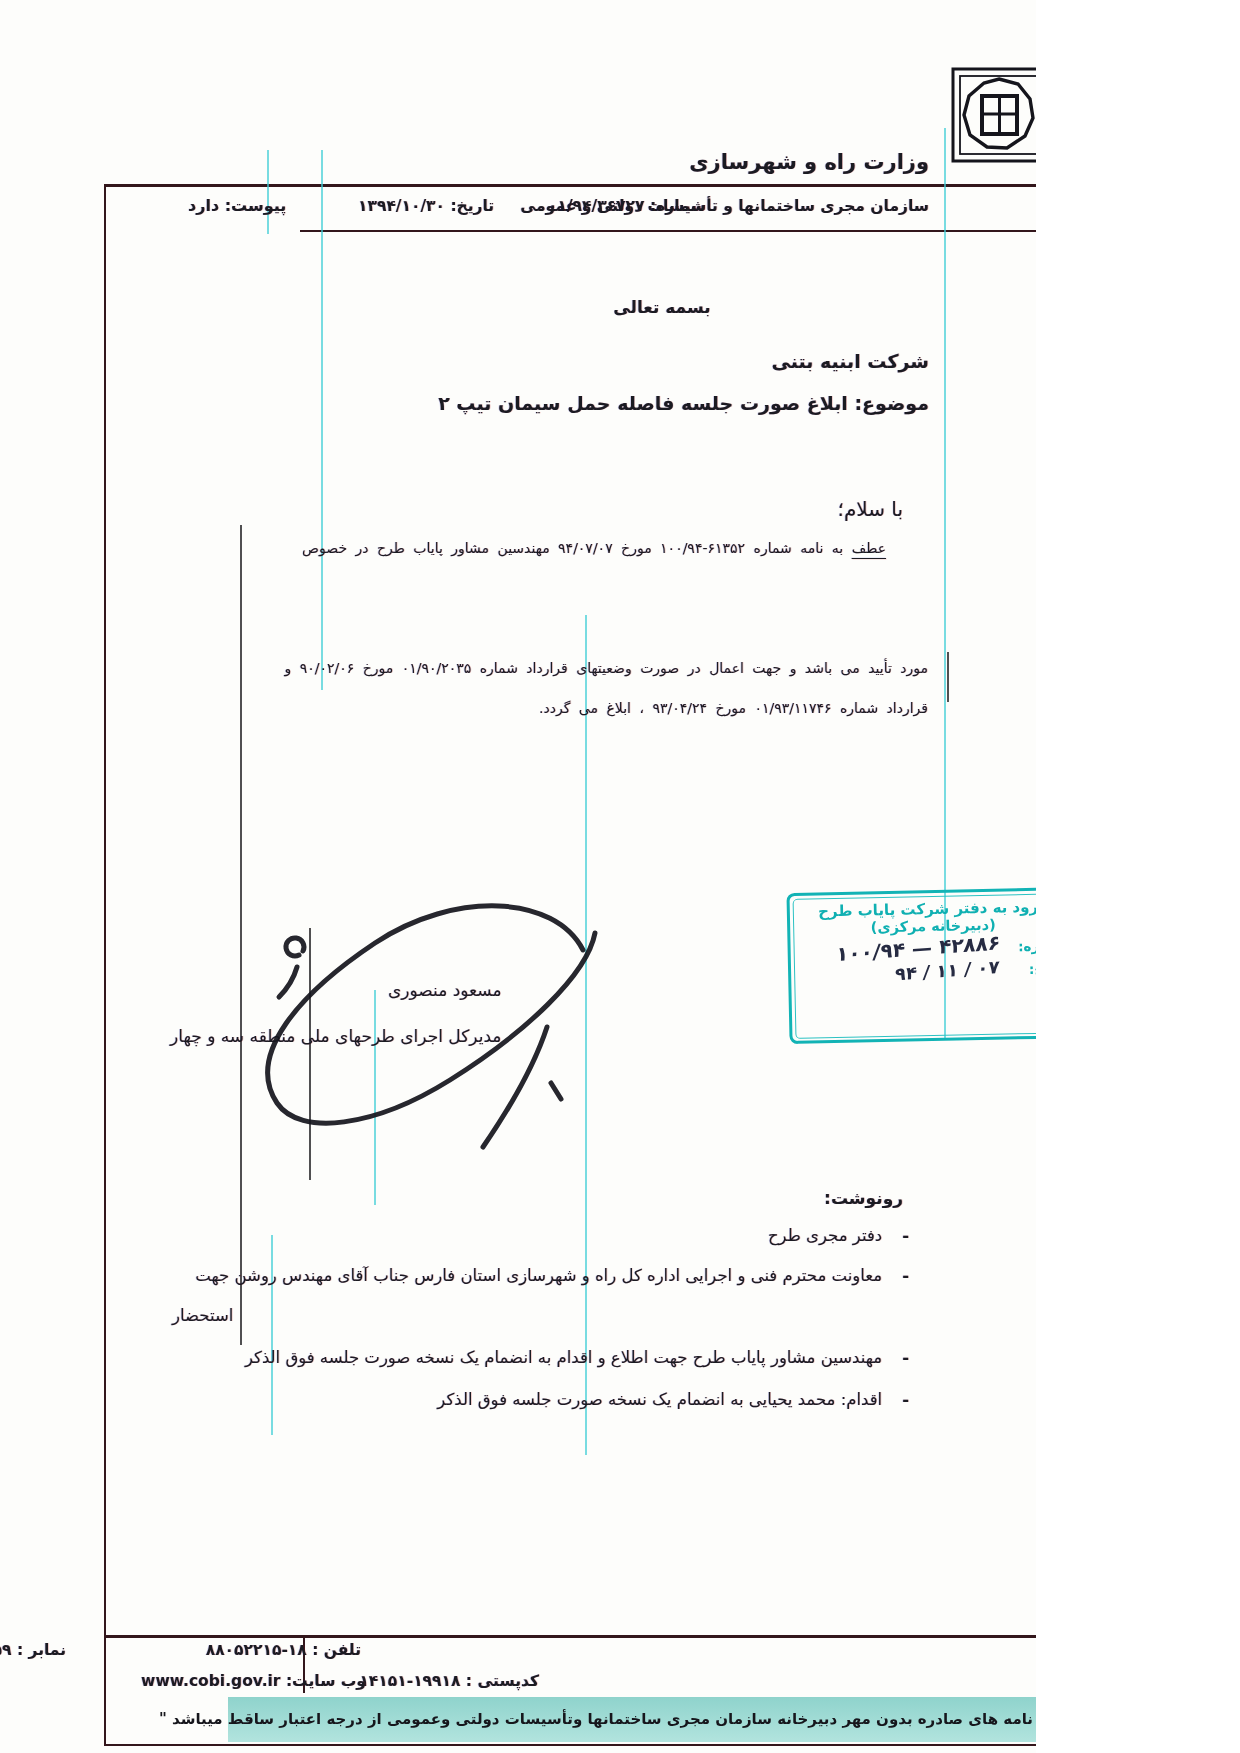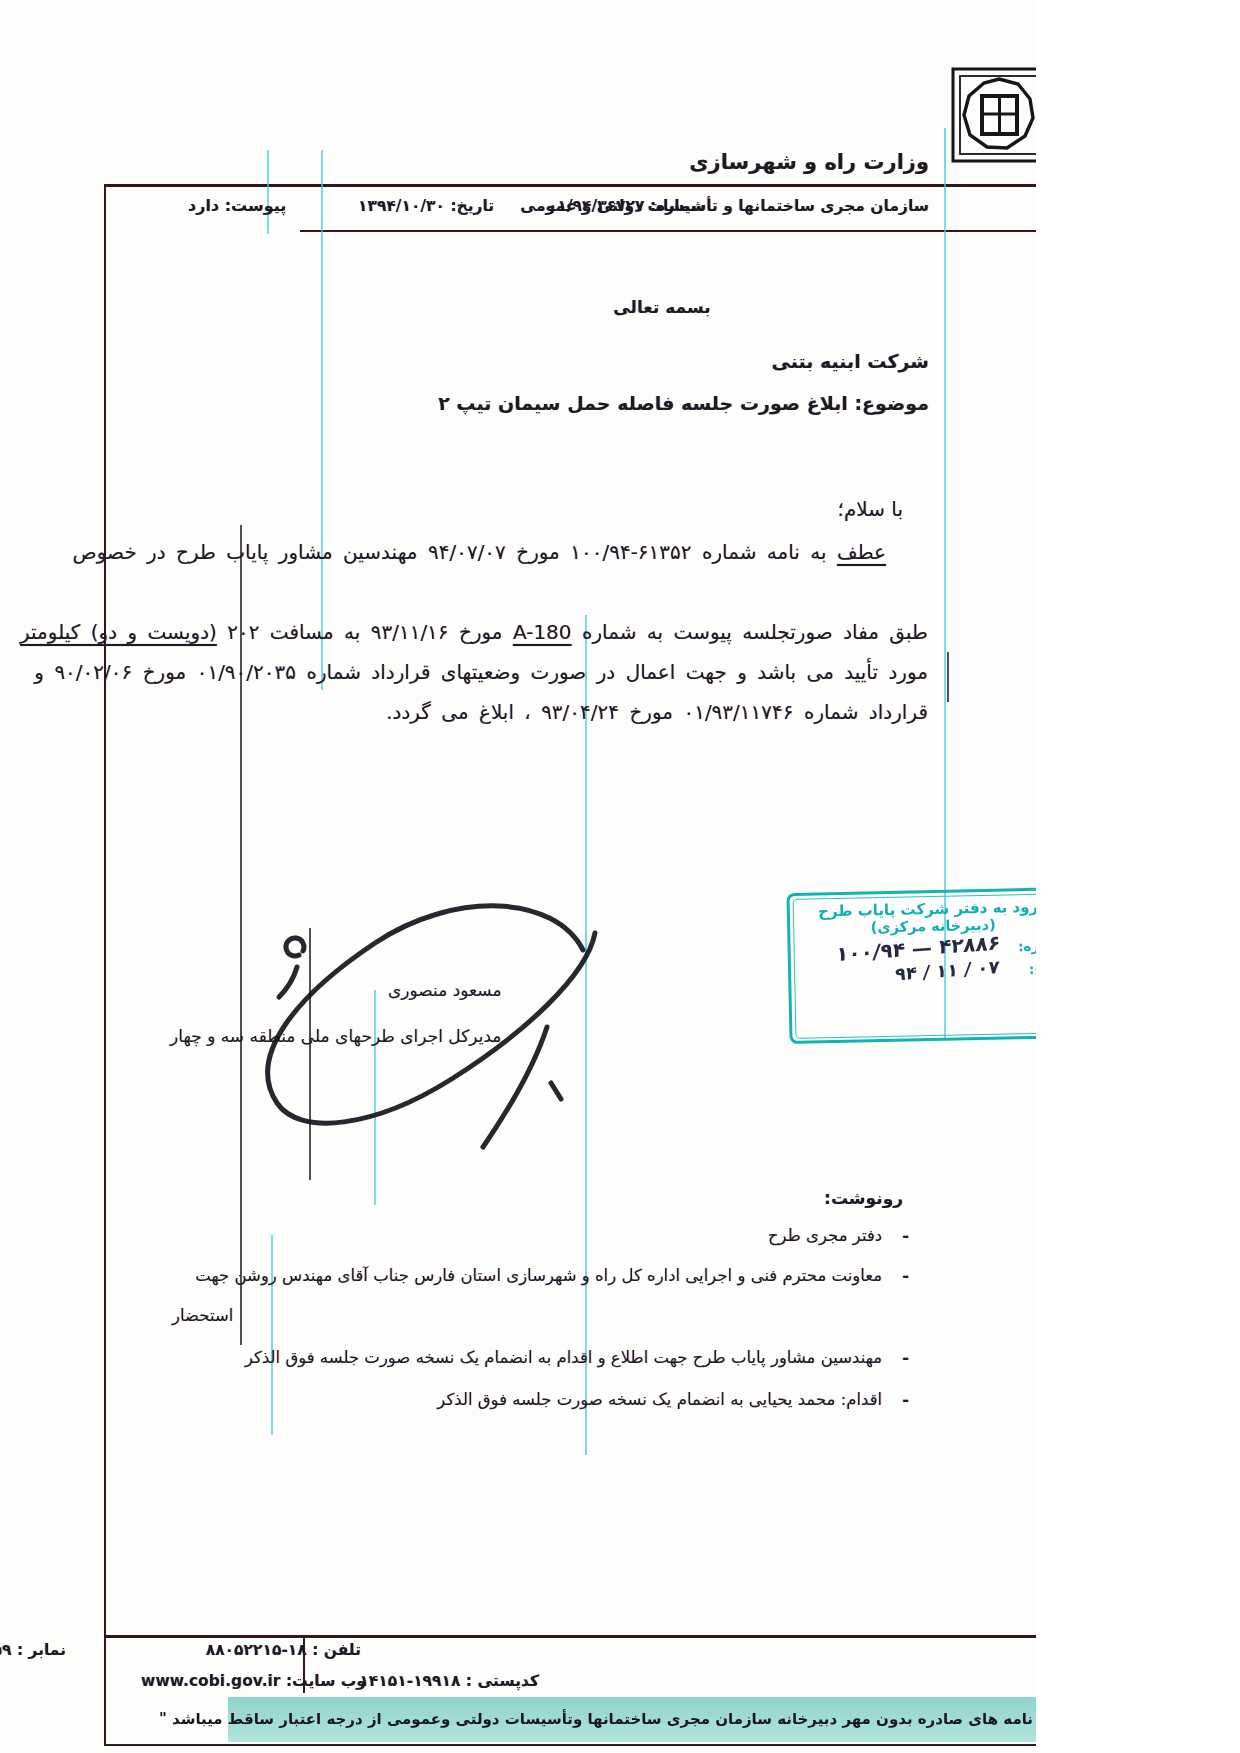--- a/index.html
+++ b/index.html
@@ -15,21 +15,21 @@
   .vline{ position:absolute; }
   .cyan{ width:2px; background:rgba(62,205,214,.7); }
   .blk{ width:2px; background:rgba(22,20,24,.75); }
   .hdr-ministry{ font-size:21px; font-weight:bold; }
   .hdr-org{ font-size:15.5px; font-weight:bold; }
   .hdr-field{ font-size:15.5px; font-weight:bold; white-space:nowrap; }
   .bismillah{ font-size:17px; font-weight:bold; text-align:center; width:140px; }
   .recipient,.subject{ font-size:19px; font-weight:bold; white-space:nowrap; }
   .salutation{ font-size:20px; }
   .body-line{
-    position:absolute; right:108px; font-size:20px; white-space:nowrap;
+    position:absolute; right:108px; font-size:14px; white-space:nowrap;
     word-spacing:4px; text-align:center;
   }
   .u{ text-decoration:underline; text-underline-offset:5px; }
   .bu{ font-weight:bold; text-decoration:underline; text-underline-offset:6px; }
   .latin{ direction:ltr; unicode-bidi:embed; }
   .stamp{
     position:absolute; left:788px; top:890px; width:286px; height:145px;
     border:3.5px solid #12b3b5; border-radius:8px; transform:rotate(-1.2deg);
     color:#10b0b2; text-align:center;
   }
@@ -114,23 +114,20 @@
   </div>
 
   <div class="abs bismillah scan" style="left:592px; top:297px;">بسمه تعالی</div>
   <div class="abs recipient scan" style="right:107px; top:350px;">شرکت ابنیه بتنی</div>
   <div class="abs subject scan" style="right:107px; top:392px;">موضوع: ابلاغ صورت جلسه فاصله حمل سیمان تیپ ۲</div>
   <div class="abs salutation scan" style="right:133px; top:497px;">با سلام؛</div>
 
   <div class="body-line scan" style="top:540px; right:150px;">
     <span class="u">عطف</span><span> به نامه شماره ۶۱۳۵۲-۱۰۰/۹۴ مورخ ۹۴/۰۷/۰۷ مهندسین مشاور پایاب طرح در خصوص</span>
   </div>
-  <div class="body-line scan" style="top:620px;">
-    <span>طبق  مفاد صورتجلسه پیوست به شماره </span><span class="u latin">A-180</span><span> مورخ ۹۳/۱۱/۱۶ به مسافت ۲۰۲ </span><span class="u">(دویست و دو) کیلومتر</span>
-  </div>
   <div class="body-line scan" style="top:660px;">مورد تأیید می باشد و جهت اعمال در صورت وضعیتهای قرارداد شماره ۰۱/۹۰/۲۰۳۵ مورخ ۹۰/۰۲/۰۶ و</div>
   <div class="body-line scan" style="top:700px;">قرارداد شماره ۰۱/۹۳/۱۱۷۴۶ مورخ ۹۳/۰۴/۲۴ ، ابلاغ می گردد.</div>
 
   <div class="stamp">
     <div class="s1">ورود به دفتر شرکت پایاب طرح</div>
     <div class="s2">(دبیرخانه مرکزی)</div>
     <div class="stamp-row">
       <span class="lbl">شماره:</span>
       <span class="hand" style="margin-right:18px;">۱۰۰/۹۴ — ۴۲۸۸۶</span>
     </div>

